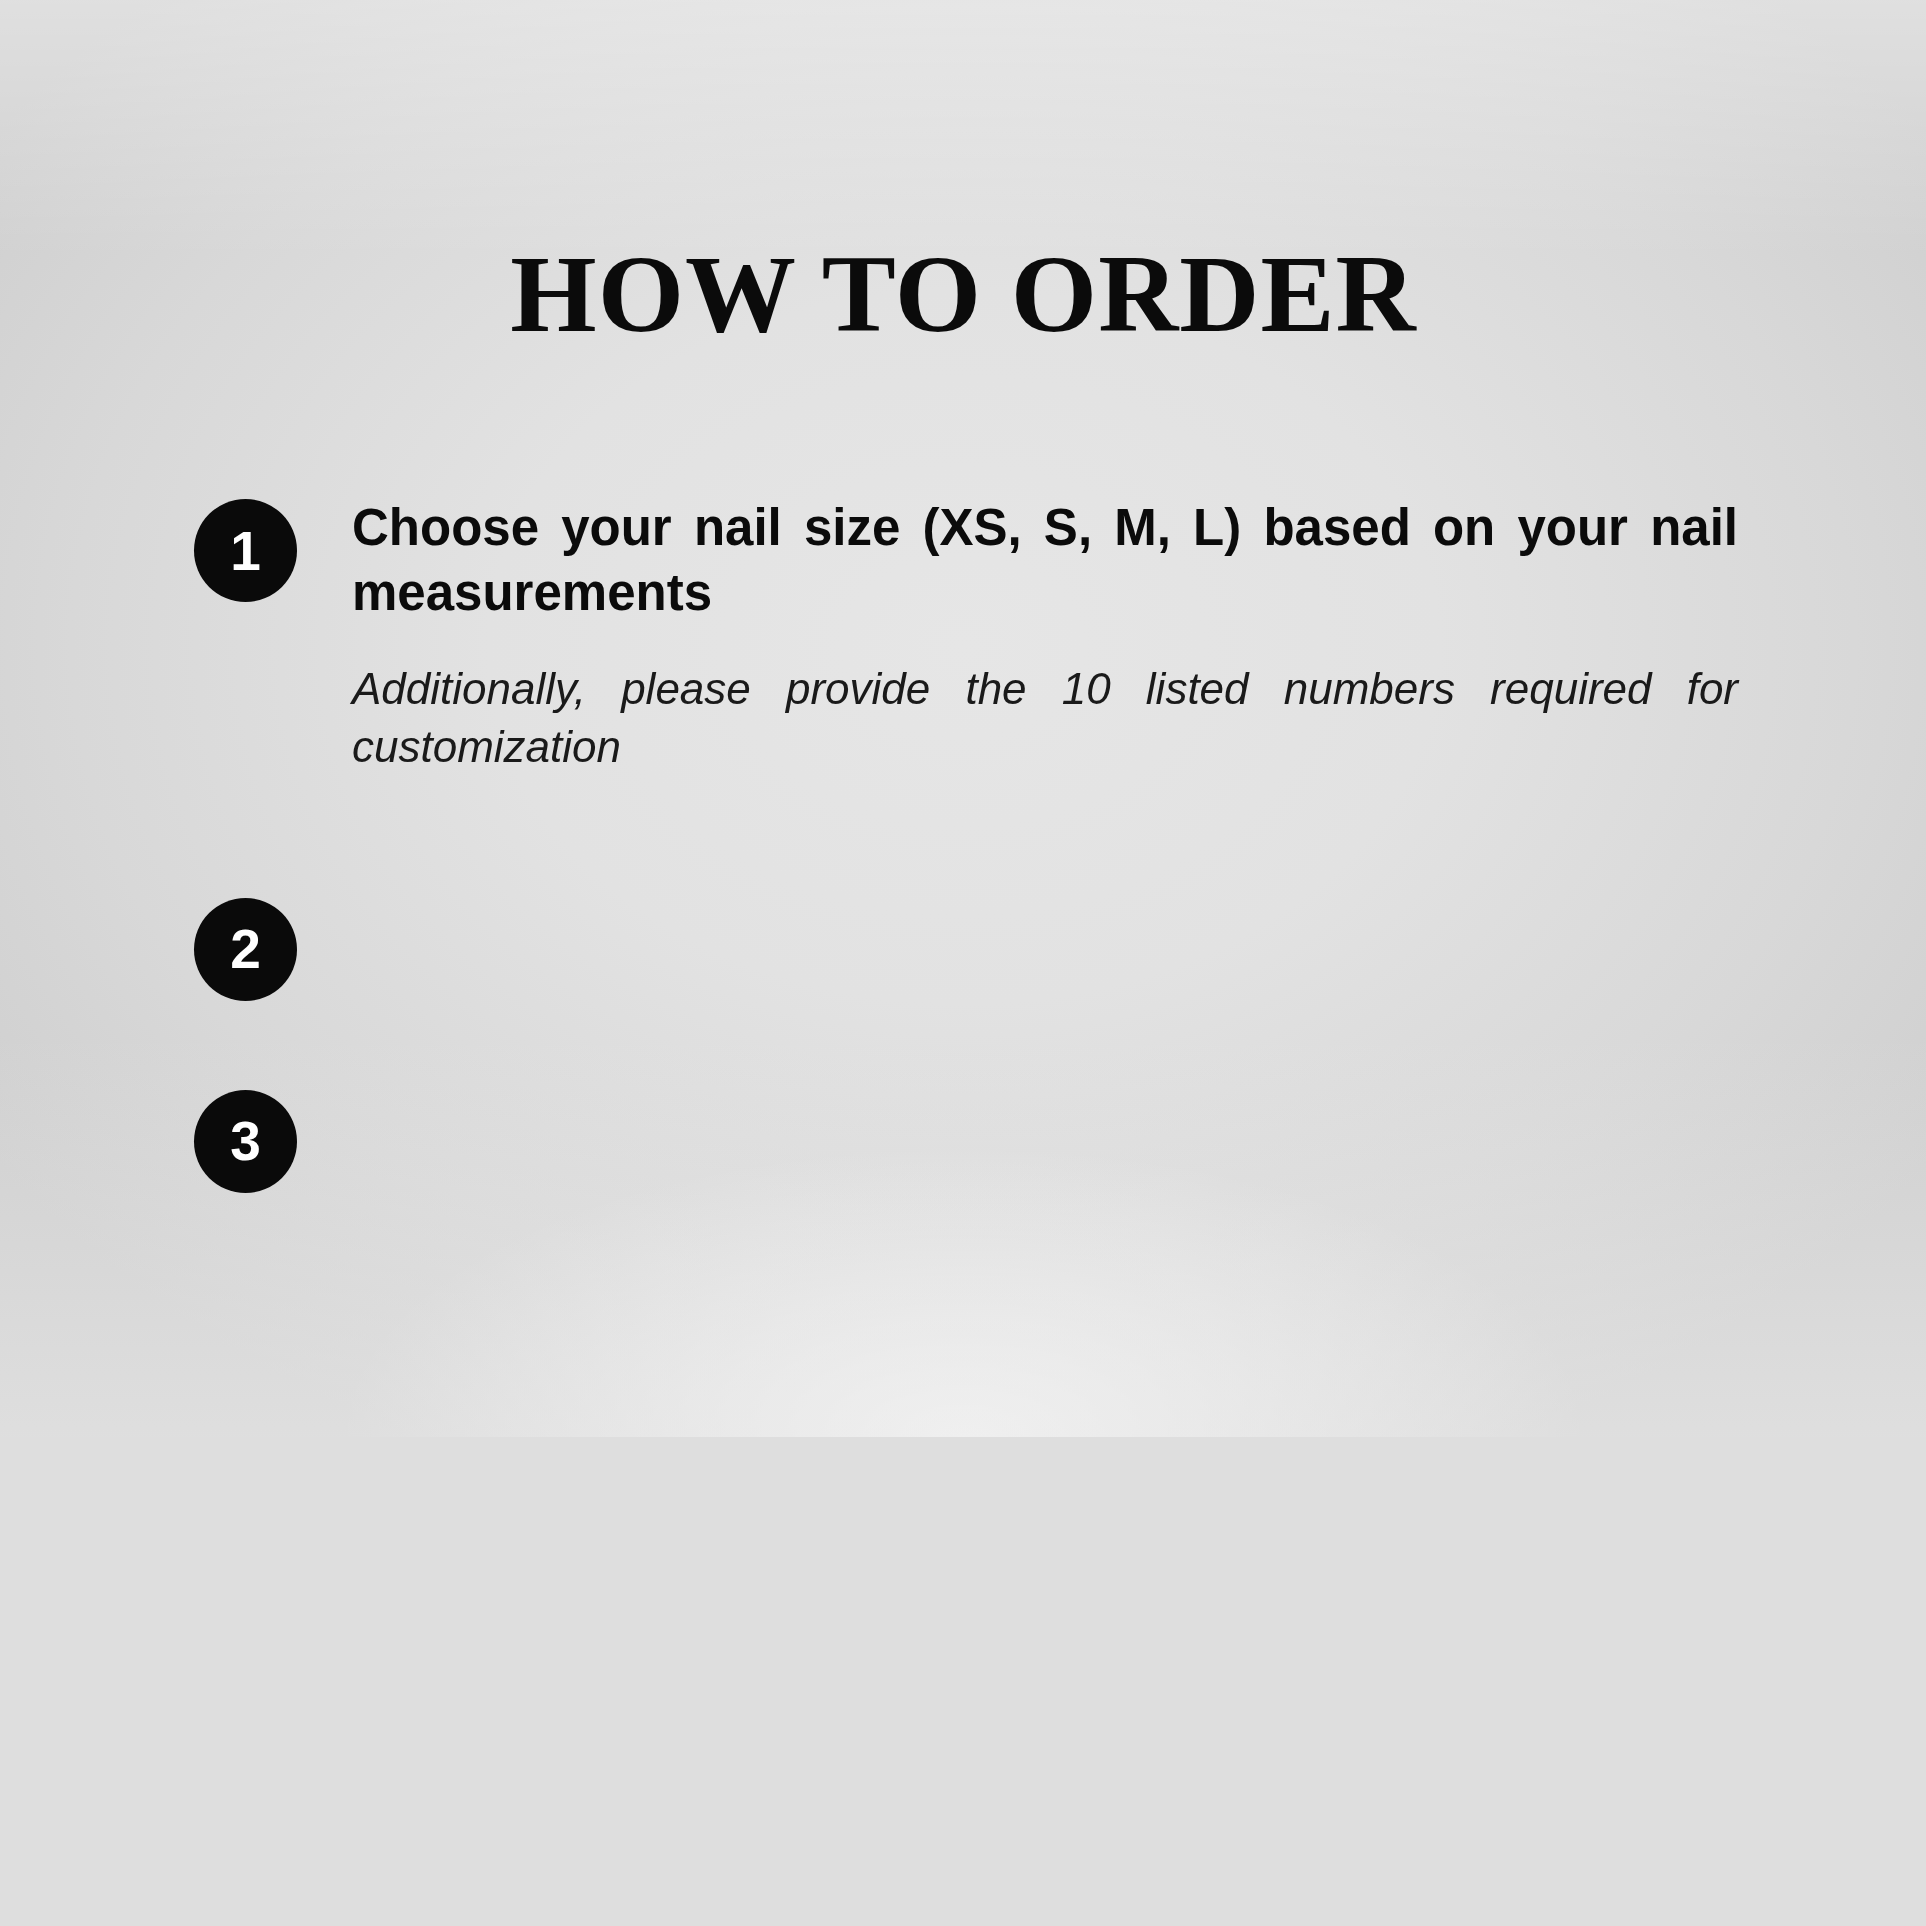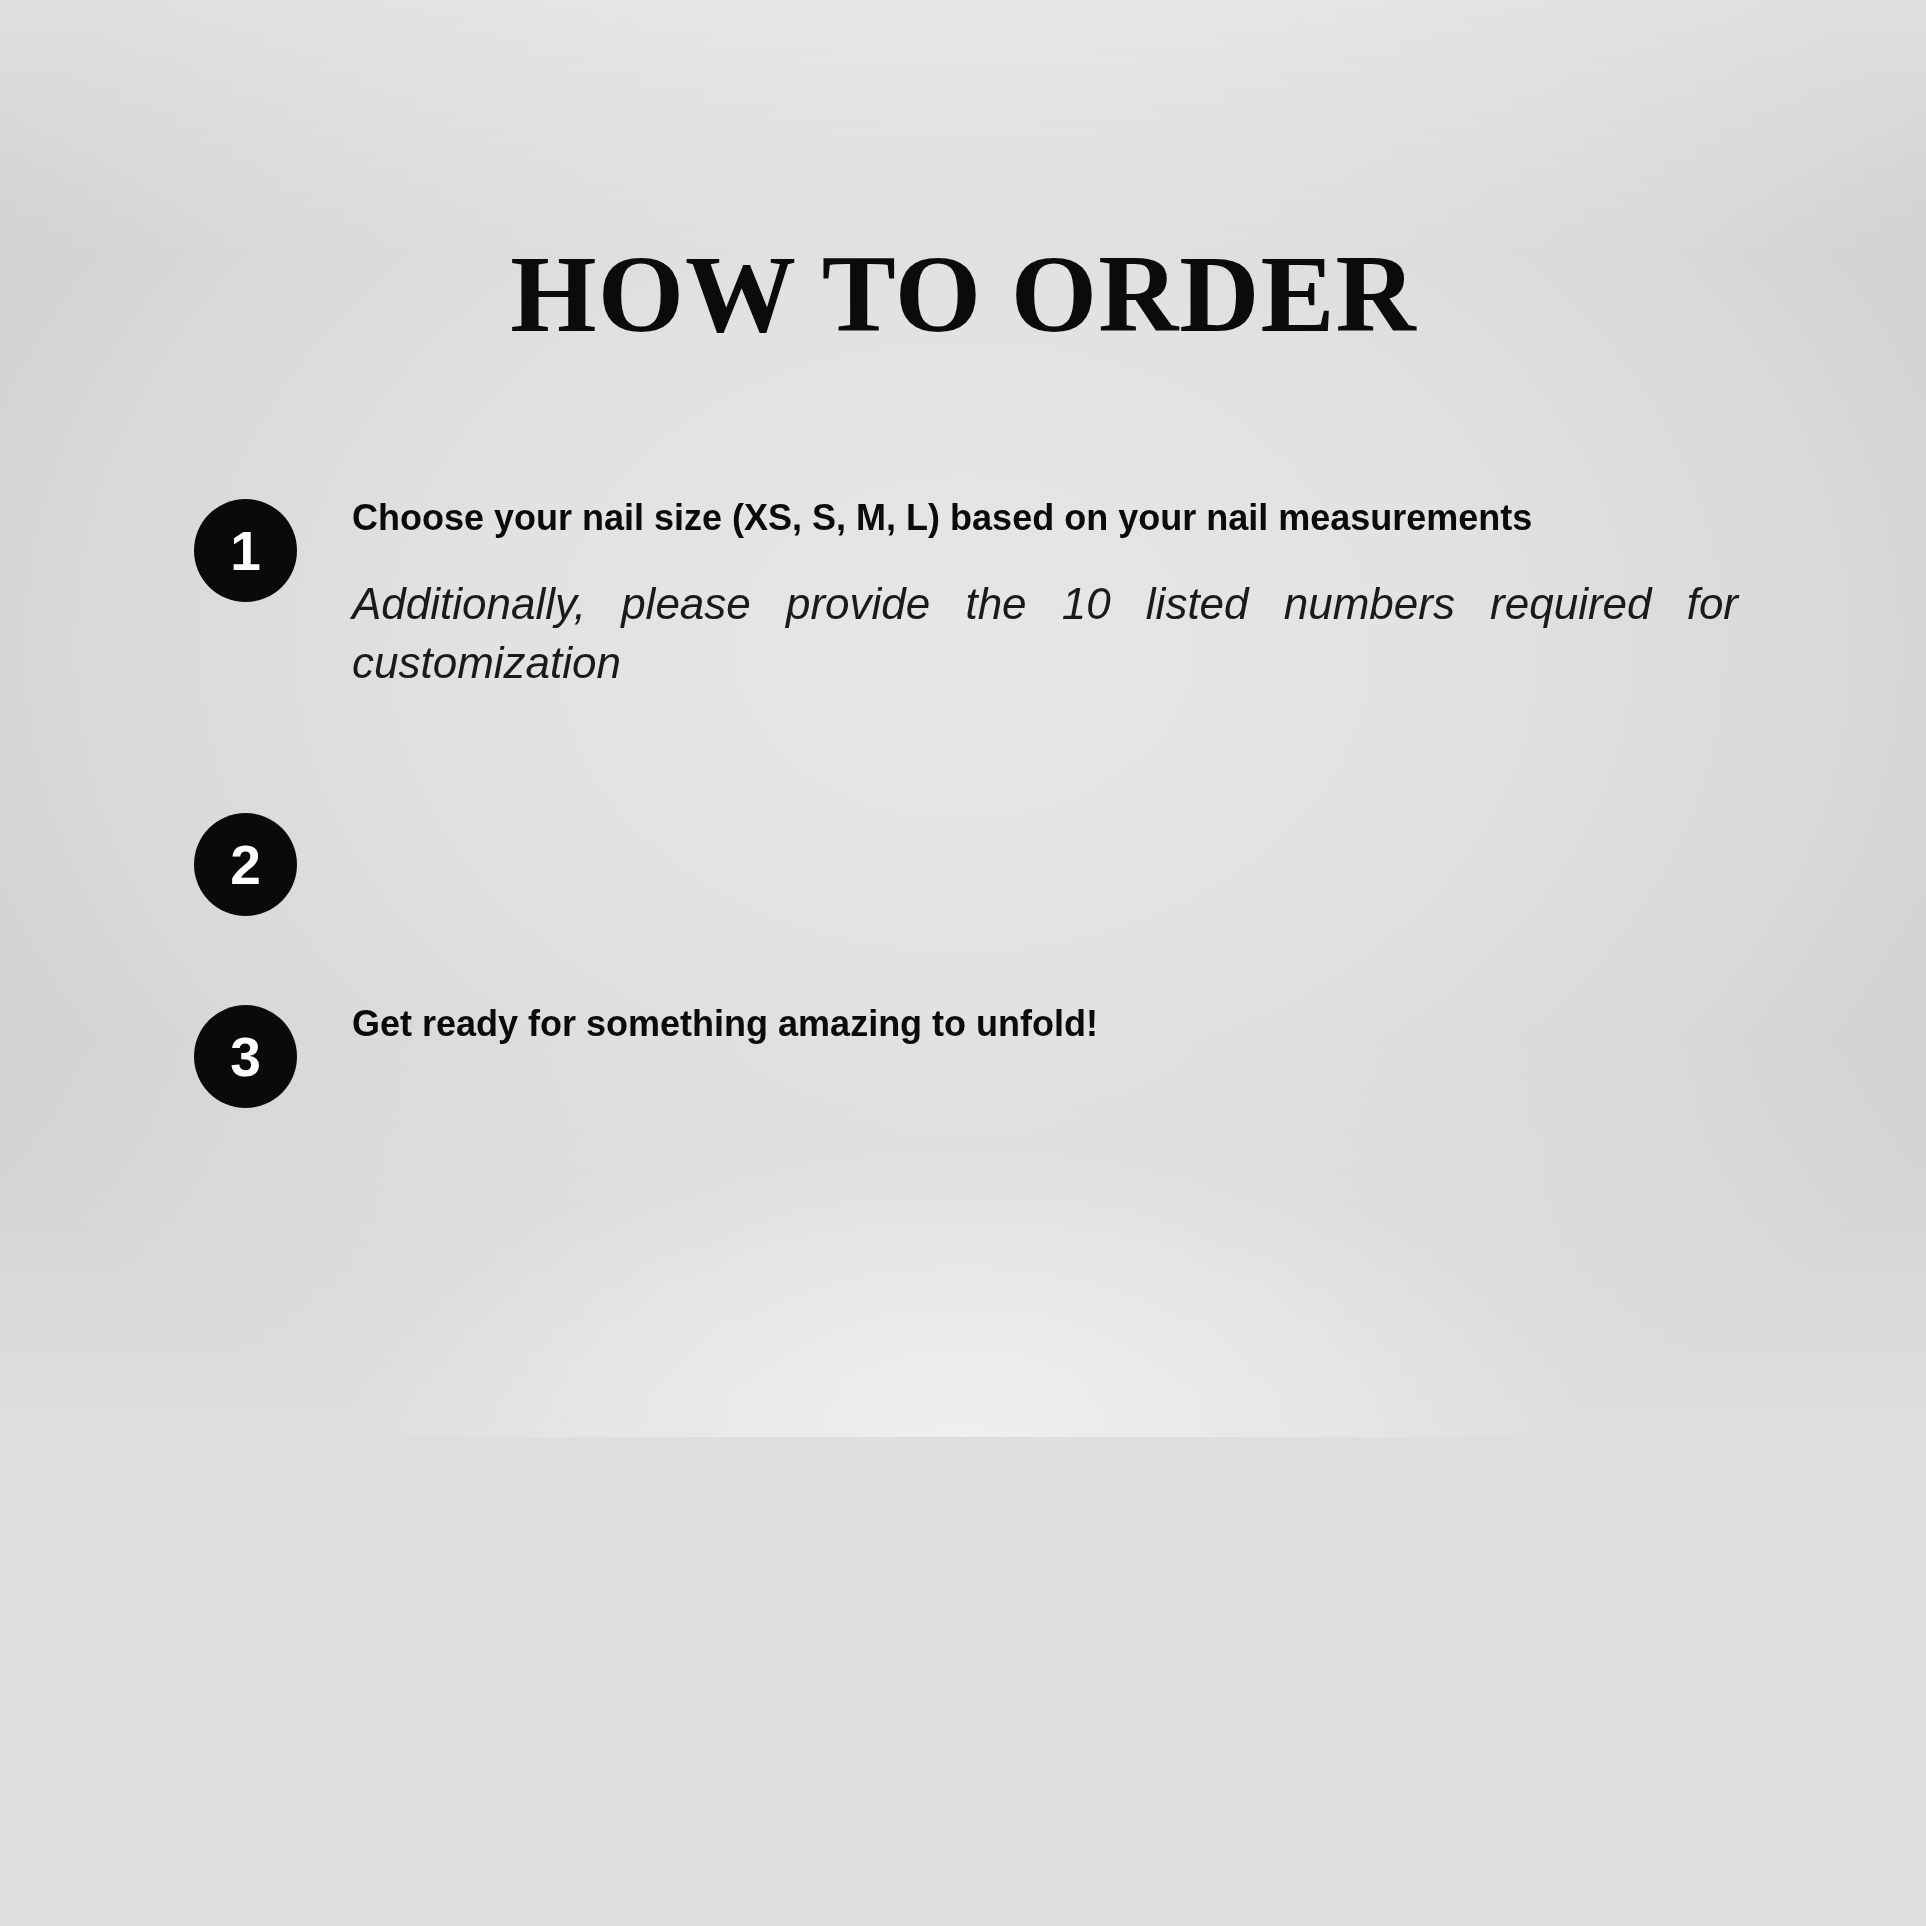--- a/index.html
+++ b/index.html
@@ -67,21 +67,21 @@
     display: flex;
     align-items: center;
     justify-content: center;
     margin-top: 4px;
   }
   .step-body {
     flex: 1 1 auto;
     padding-left: 55px;
   }
   .step-text {
-    font-size: 36px;
+    font-size: 51px;
     font-weight: bold;
     line-height: 1.28;
     color: #0b0b0b;
     text-align: justify;
     text-justify: inter-word;
   }
   .step-text.nojust {
     text-align: left;
   }
   .step-note {
@@ -142,22 +142,19 @@
     <div class="gap-1"></div>
 
     <div class="step">
       <div class="badge">2</div>
     </div>
 
     <div class="gap-2"></div>
 
     <div class="step">
       <div class="badge">3</div>
-      <div class="step-body">
-        <div class="step-text nojust">Get ready for something amazing to unfold!</div>
-      </div>
     </div>
 
   </div>
 
 
 </div>
 
 
 </body></html>

